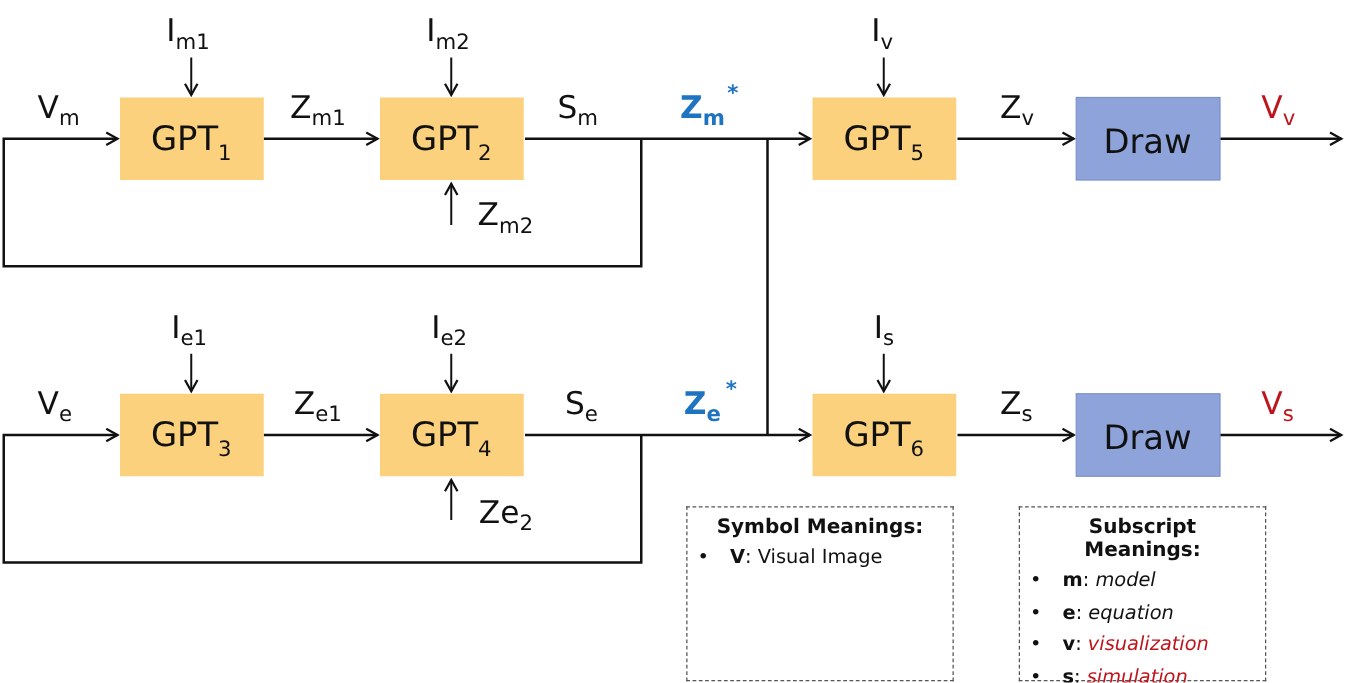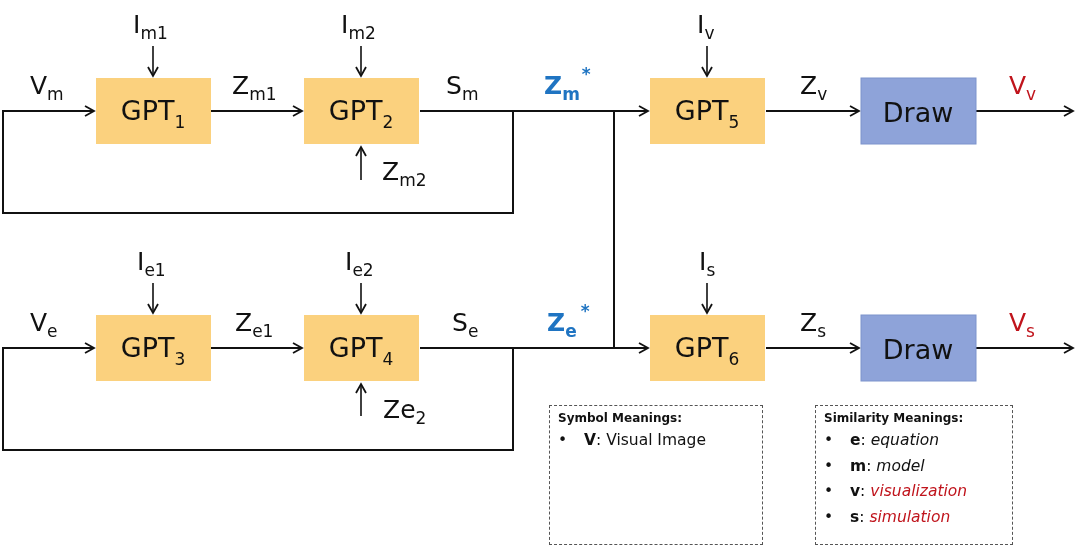--- a/index.html
+++ b/index.html
@@ -6,21 +6,21 @@
   body{width:1077px;height:546px;position:relative;overflow:hidden;font-family:"Liberation Sans","DejaVu Sans",sans-serif;}
   svg{position:absolute;left:0;top:0;}
   .lbl{font-family:"DejaVu Sans","Liberation Sans",sans-serif;font-size:25px;fill:#111;}
   .sub{font-size:17px;}
   .box-gpt{fill:#fbd17e;}
   .box-draw{fill:#8ea3d9;stroke:#7d93cc;stroke-width:1;}
   .boxtext{font-family:"DejaVu Sans","Liberation Sans",sans-serif;font-size:27px;fill:#111;}
   .blue{fill:#1f74c2;font-weight:bold;}
   .red{fill:#c0141c;}
   .legend{position:absolute;border:1.5px dashed #555;font-family:"DejaVu Sans","Liberation Sans",sans-serif;font-size:15.5px;color:#111;padding:5px 8px 3px 8px;box-sizing:border-box;}
-  .legend h4{margin:0 0 3px 0;font-size:12px;font-weight:bold;}
+  .legend h4{margin:0 0 3px 0;font-size:16px;font-weight:bold;text-align:center;}
   .legend ul{margin:0;padding:0;list-style:none;}
   .legend li{line-height:25.5px;white-space:nowrap;}
   .legend li .bullet{display:inline-block;width:26px;}
   .legend b{font-weight:bold;}
   .legend .desc-italic{font-style:italic;}
 </style>
 </head>
 <body>
 
 <svg width="1077" height="546" viewBox="0 0 1077 546">
@@ -111,20 +111,20 @@
 </svg>
 
 <div class="legend" style="left:549px;top:405px;width:214px;height:140px;">
   <h4>Symbol Meanings:</h4>
   <ul>
     <li><span class="bullet">•</span><b>V</b><span>:</span> <span class="desc" style="color: rgb(17, 17, 17);">Visual Image</span></li>
   </ul>
 </div>
 
 <div class="legend" style="left:815px;top:405px;width:198px;height:140px;">
-  <h4>Similarity Meanings:</h4>
+  <h4>Subscript Meanings:</h4>
   <ul>
+    <li><span class="bullet">•</span><b>m</b><span>:</span> <span class="desc desc-italic" style="color: rgb(17, 17, 17);">model</span></li>
     <li><span class="bullet">•</span><b>e</b><span>:</span> <span class="desc desc-italic" style="color: rgb(17, 17, 17);">equation</span></li>
-    <li><span class="bullet">•</span><b>m</b><span>:</span> <span class="desc desc-italic" style="color: rgb(17, 17, 17);">model</span></li>
     <li><span class="bullet">•</span><b>v</b><span>:</span> <span class="desc desc-italic" style="color: rgb(192, 20, 28);">visualization</span></li>
     <li><span class="bullet">•</span><b>s</b><span>:</span> <span class="desc desc-italic" style="color: rgb(192, 20, 28);">simulation</span></li>
   </ul>
 </div>
 
 </body></html>

